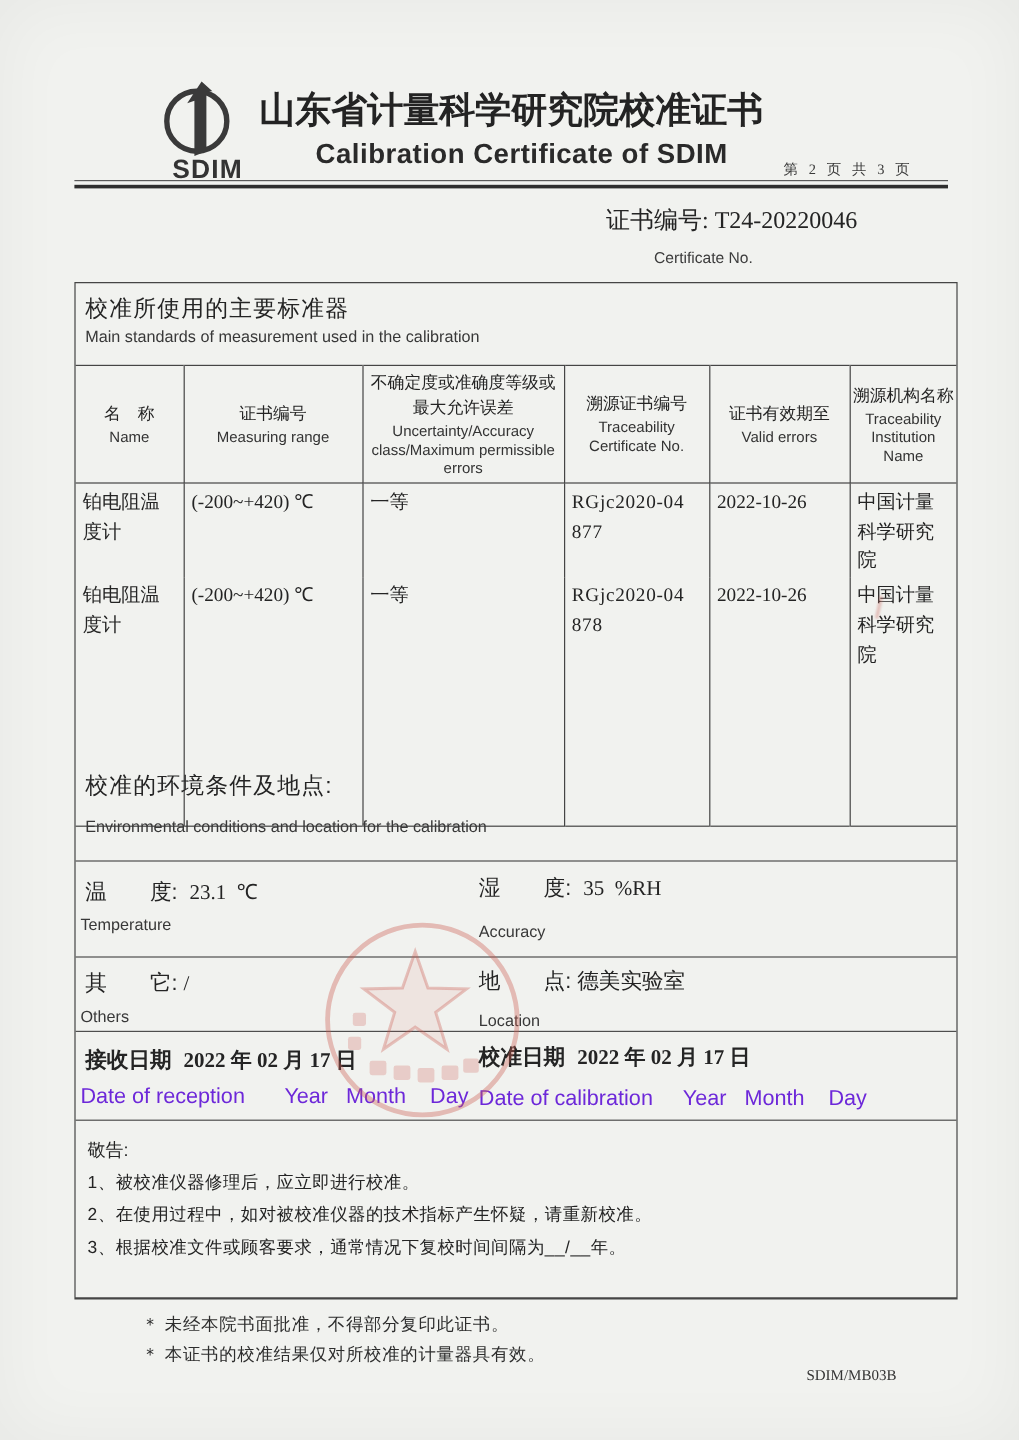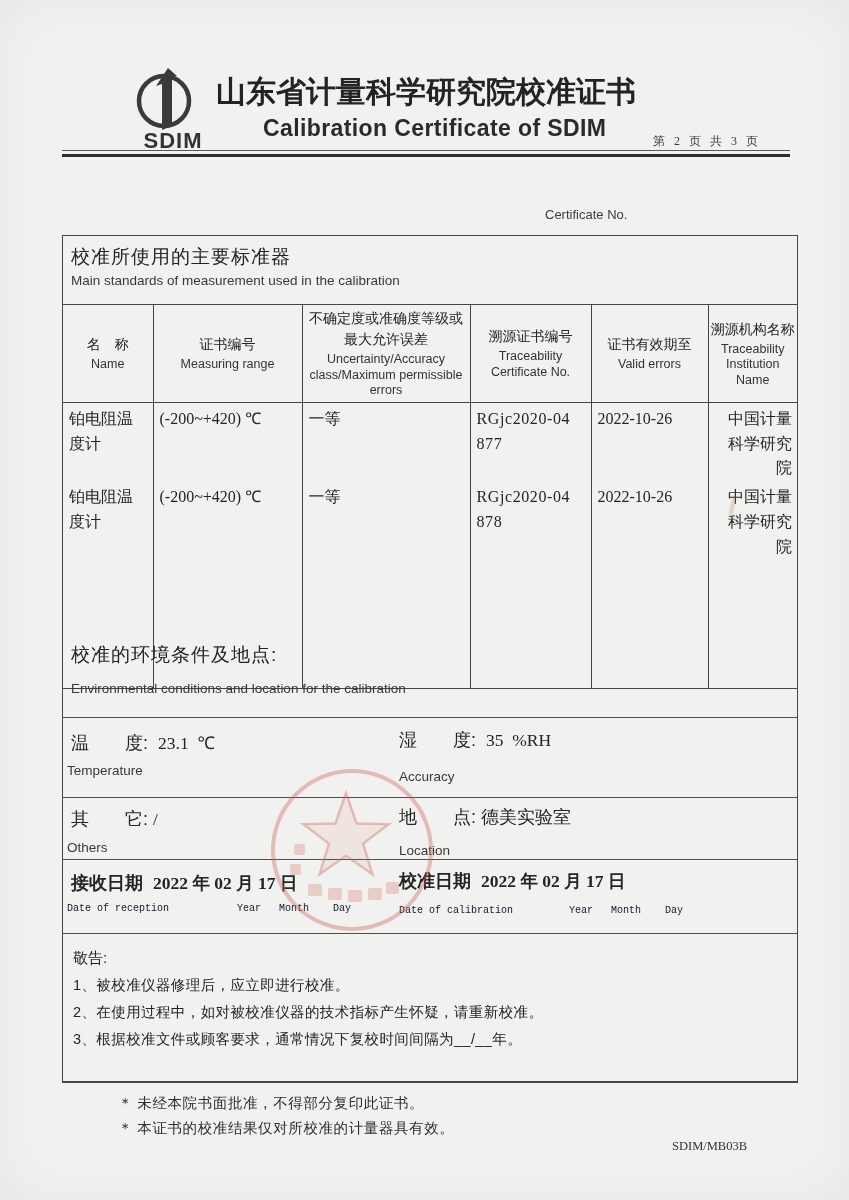--- a/index.html
+++ b/index.html
@@ -64,32 +64,32 @@
     font-weight:normal;
   }
   table.std th:last-child{border-right:none;padding:3px 1px;}
   table.std th .cn{font-size:14px;line-height:1.5;color:#242424;}
   table.std th .en{font-size:12.5px;line-height:1.25;color:#333;margin-top:2px;}
   table.std td{
     border-right:1.5px solid #454545;vertical-align:top;text-align:left;
     padding:4px 5px 0 6px;font-family:"Liberation Serif", serif;
     font-size:16px;line-height:1.55;color:#242424;word-break:break-all;
   }
-  table.std td:last-child{border-right:none;text-align:right;}
+  table.std td:last-child{border-right:none;}
   table.std td.certno{letter-spacing:0.6px;padding-right:14px;}
   table.std tr.filler td{height:124px;}
   
   .rule{left:0;width:734px;border-top:1.5px solid #4e4e4e;height:0;}
   
   .cnrow{font-size:18px;color:#242424;white-space:pre;}
   .cnrow .val{font-family:"Liberation Serif", serif;font-size:17.5px;}
   .enlab{font-size:13.5px;color:#383838;white-space:pre;}
   .datecn{font-size:18px;color:#242424;white-space:pre;font-weight:bold;}
   .datecn .val{font-family:"Liberation Serif", serif;font-size:17.5px;}
-  .dateen{font-size:10px;color:#0f172a;font-family:Liberation Mono, monospace;}
+  .dateen{font-size:18px;color:#6d28d9;}
   .dateen .units{position:absolute;left:170px;white-space:pre;}
   
   .notice-title{left:10px;top:713px;font-size:15px;color:#242424;}
   .notice-item{left:10px;font-size:14.5px;color:#242424;letter-spacing:0.4px;white-space:nowrap;}
   
   .fn{left:118px;font-size:14.5px;color:#2d2d2d;font-family:"Liberation Serif", serif;letter-spacing:0.6px;white-space:nowrap;}
   .form-code{left:672px;top:1139px;font-size:12.5px;color:#333;font-family:"Liberation Serif", serif;}
   
   .stamp{left:260px;top:756px;width:200px;height:210px;filter:blur(0.6px);opacity:0.9;pointer-events:none;}
   .pink-mark{left:731px;top:496px;width:3px;height:20px;background:rgba(201,98,88,0.35);
@@ -103,20 +103,21 @@
   <svg class="abs logo" viewBox="0 0 90 92">
     <circle cx="36" cy="39" r="25" fill="none" stroke="#3a3a3a" stroke-width="4.5"></circle>
     <polygon points="40,6 49,14 44,14 44,64 34,68 34,22 28,24" fill="#3a3a3a"></polygon>
     <text x="45" y="86" text-anchor="middle" font-family="Liberation Sans, sans-serif" font-size="22" font-weight="bold" letter-spacing="1" fill="#333">SDIM</text>
   </svg>
 
   <div class="abs title-cn">山东省计量科学研究院校准证书</div>
   <div class="abs title-en">Calibration Certificate of SDIM</div>
   <div class="abs page-info">第 2 页 共 3 页</div>
   <div class="abs head-rule"></div>
+  <div class="abs cert-no"><span>证书编号: </span><span>T24-20220046</span></div>
   <div class="abs cert-no-en">Certificate No.</div>
 
   <div class="abs box">
 
     <div class="abs sec-title-cn t1">校准所使用的主要标准器</div>
     <div class="abs sec-title-en t2">Main standards of measurement used in the calibration</div>
 
     <table class="abs std">
       <colgroup>
         <col style="width:90px">

